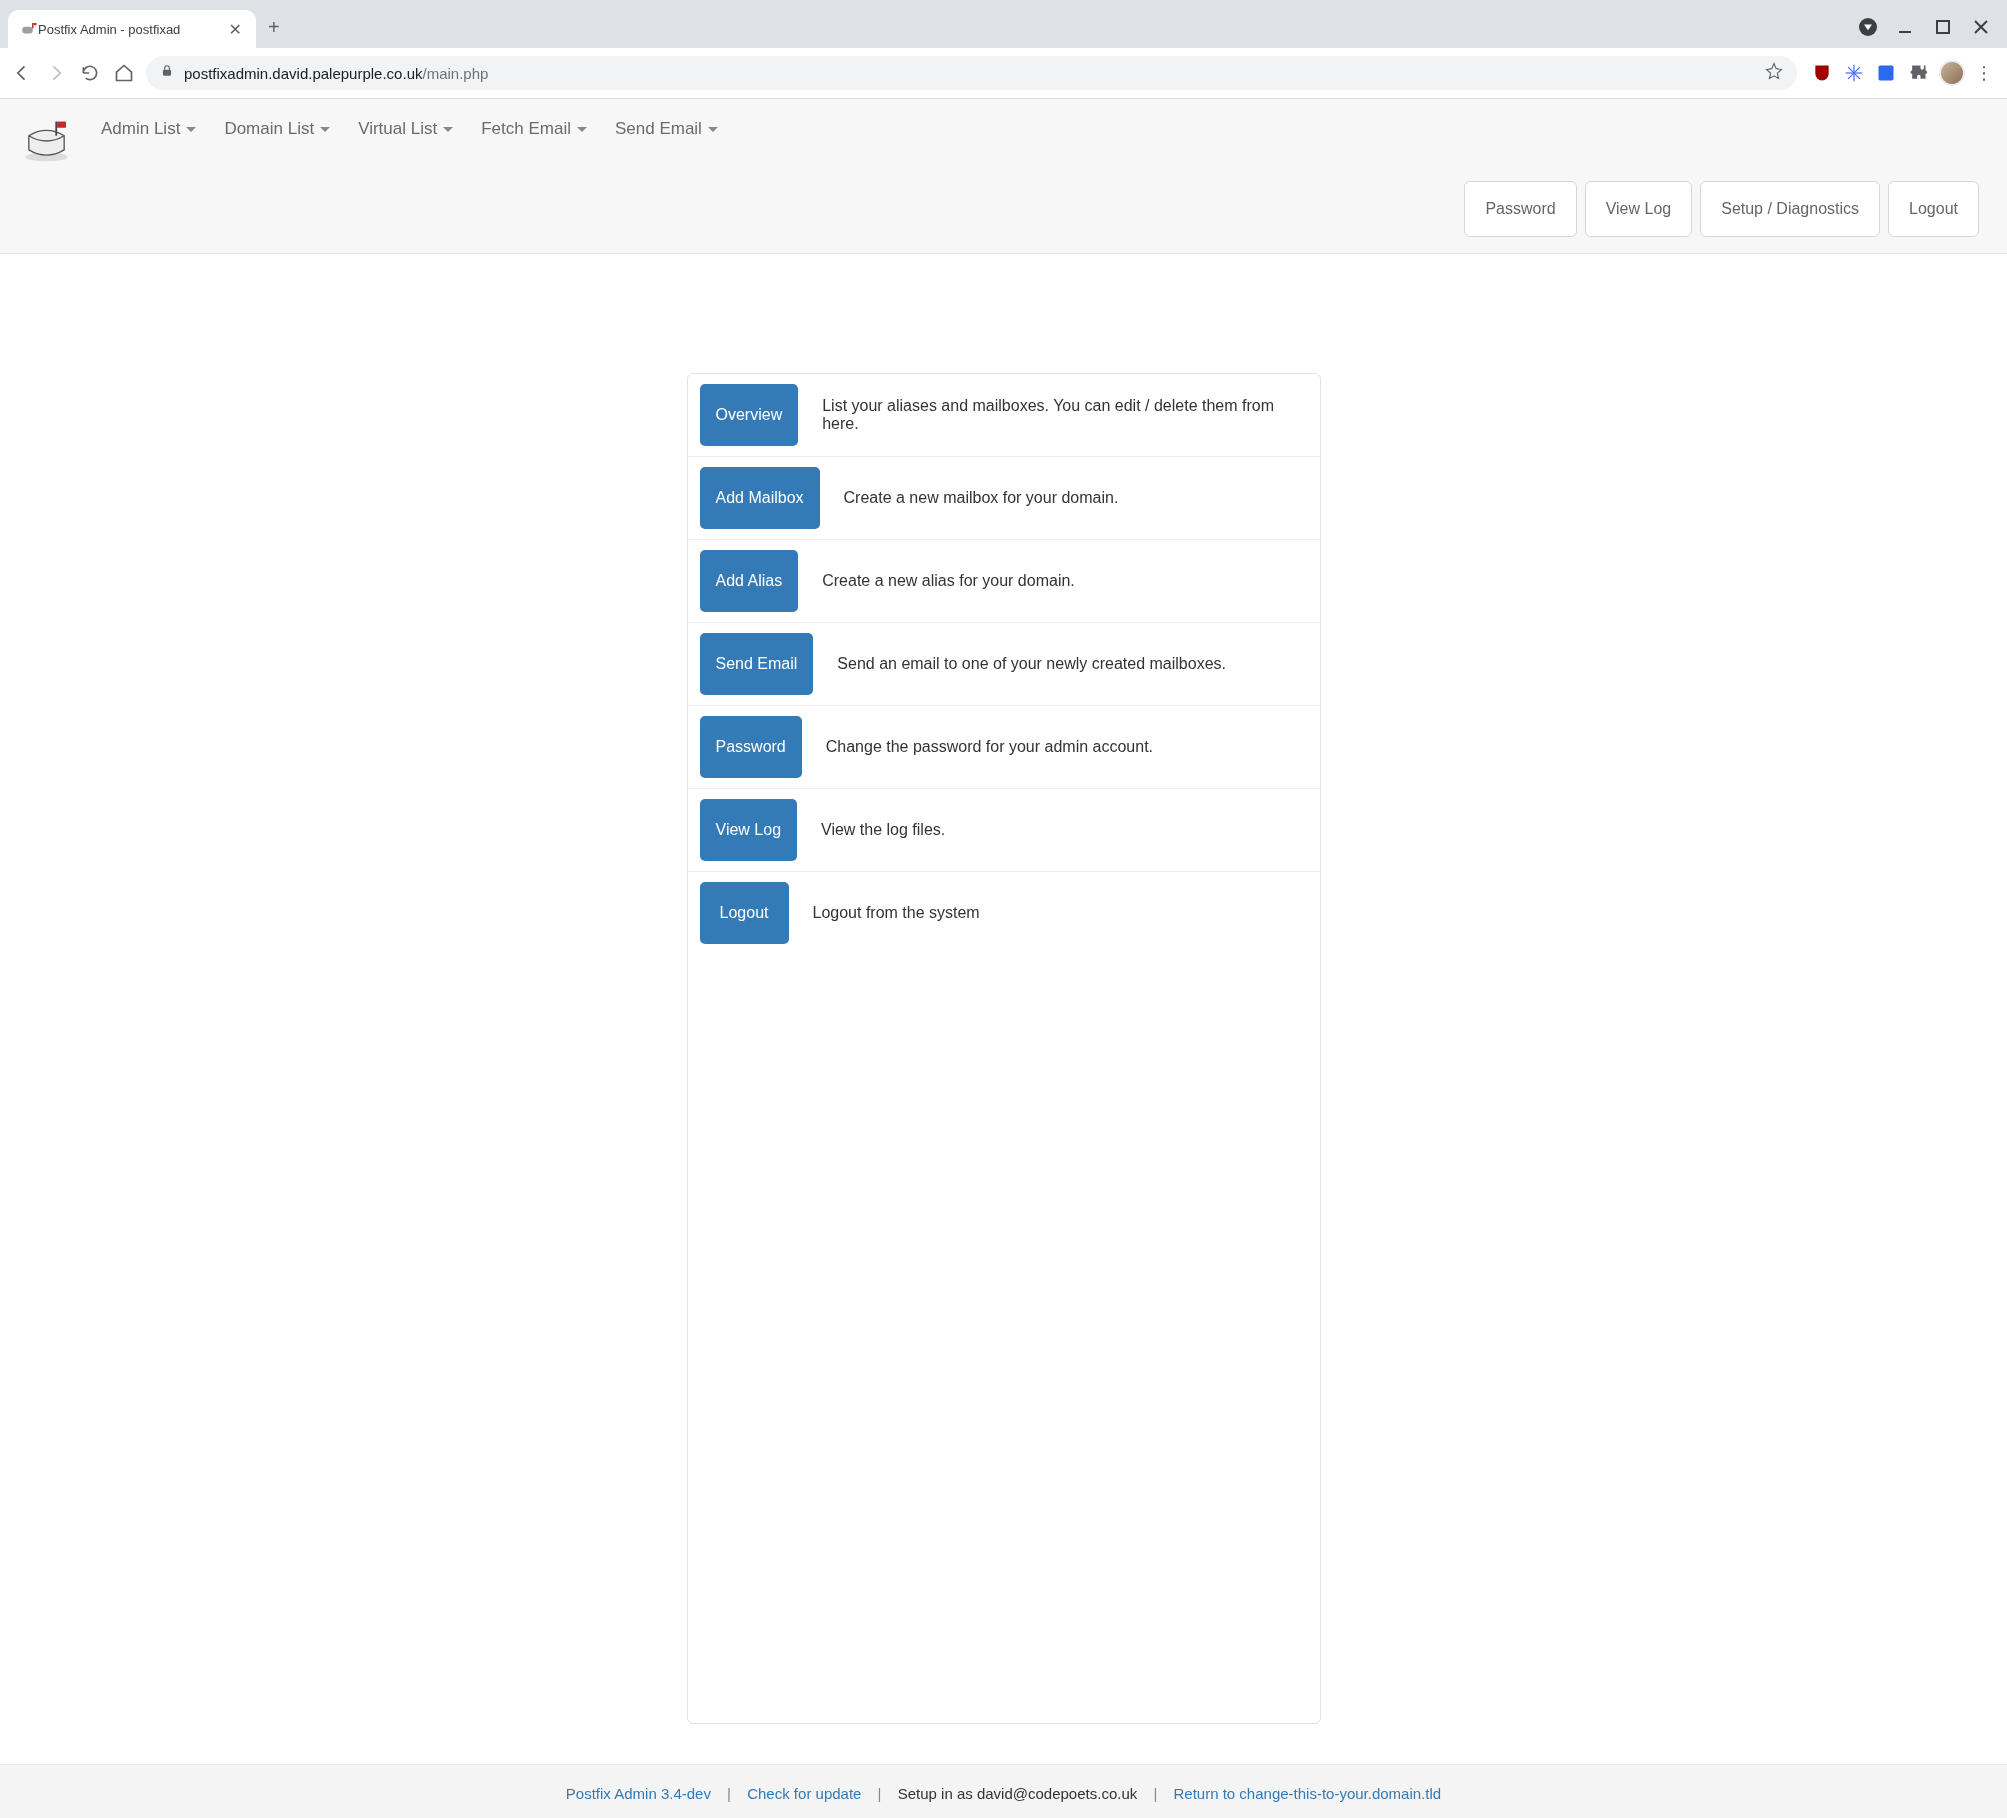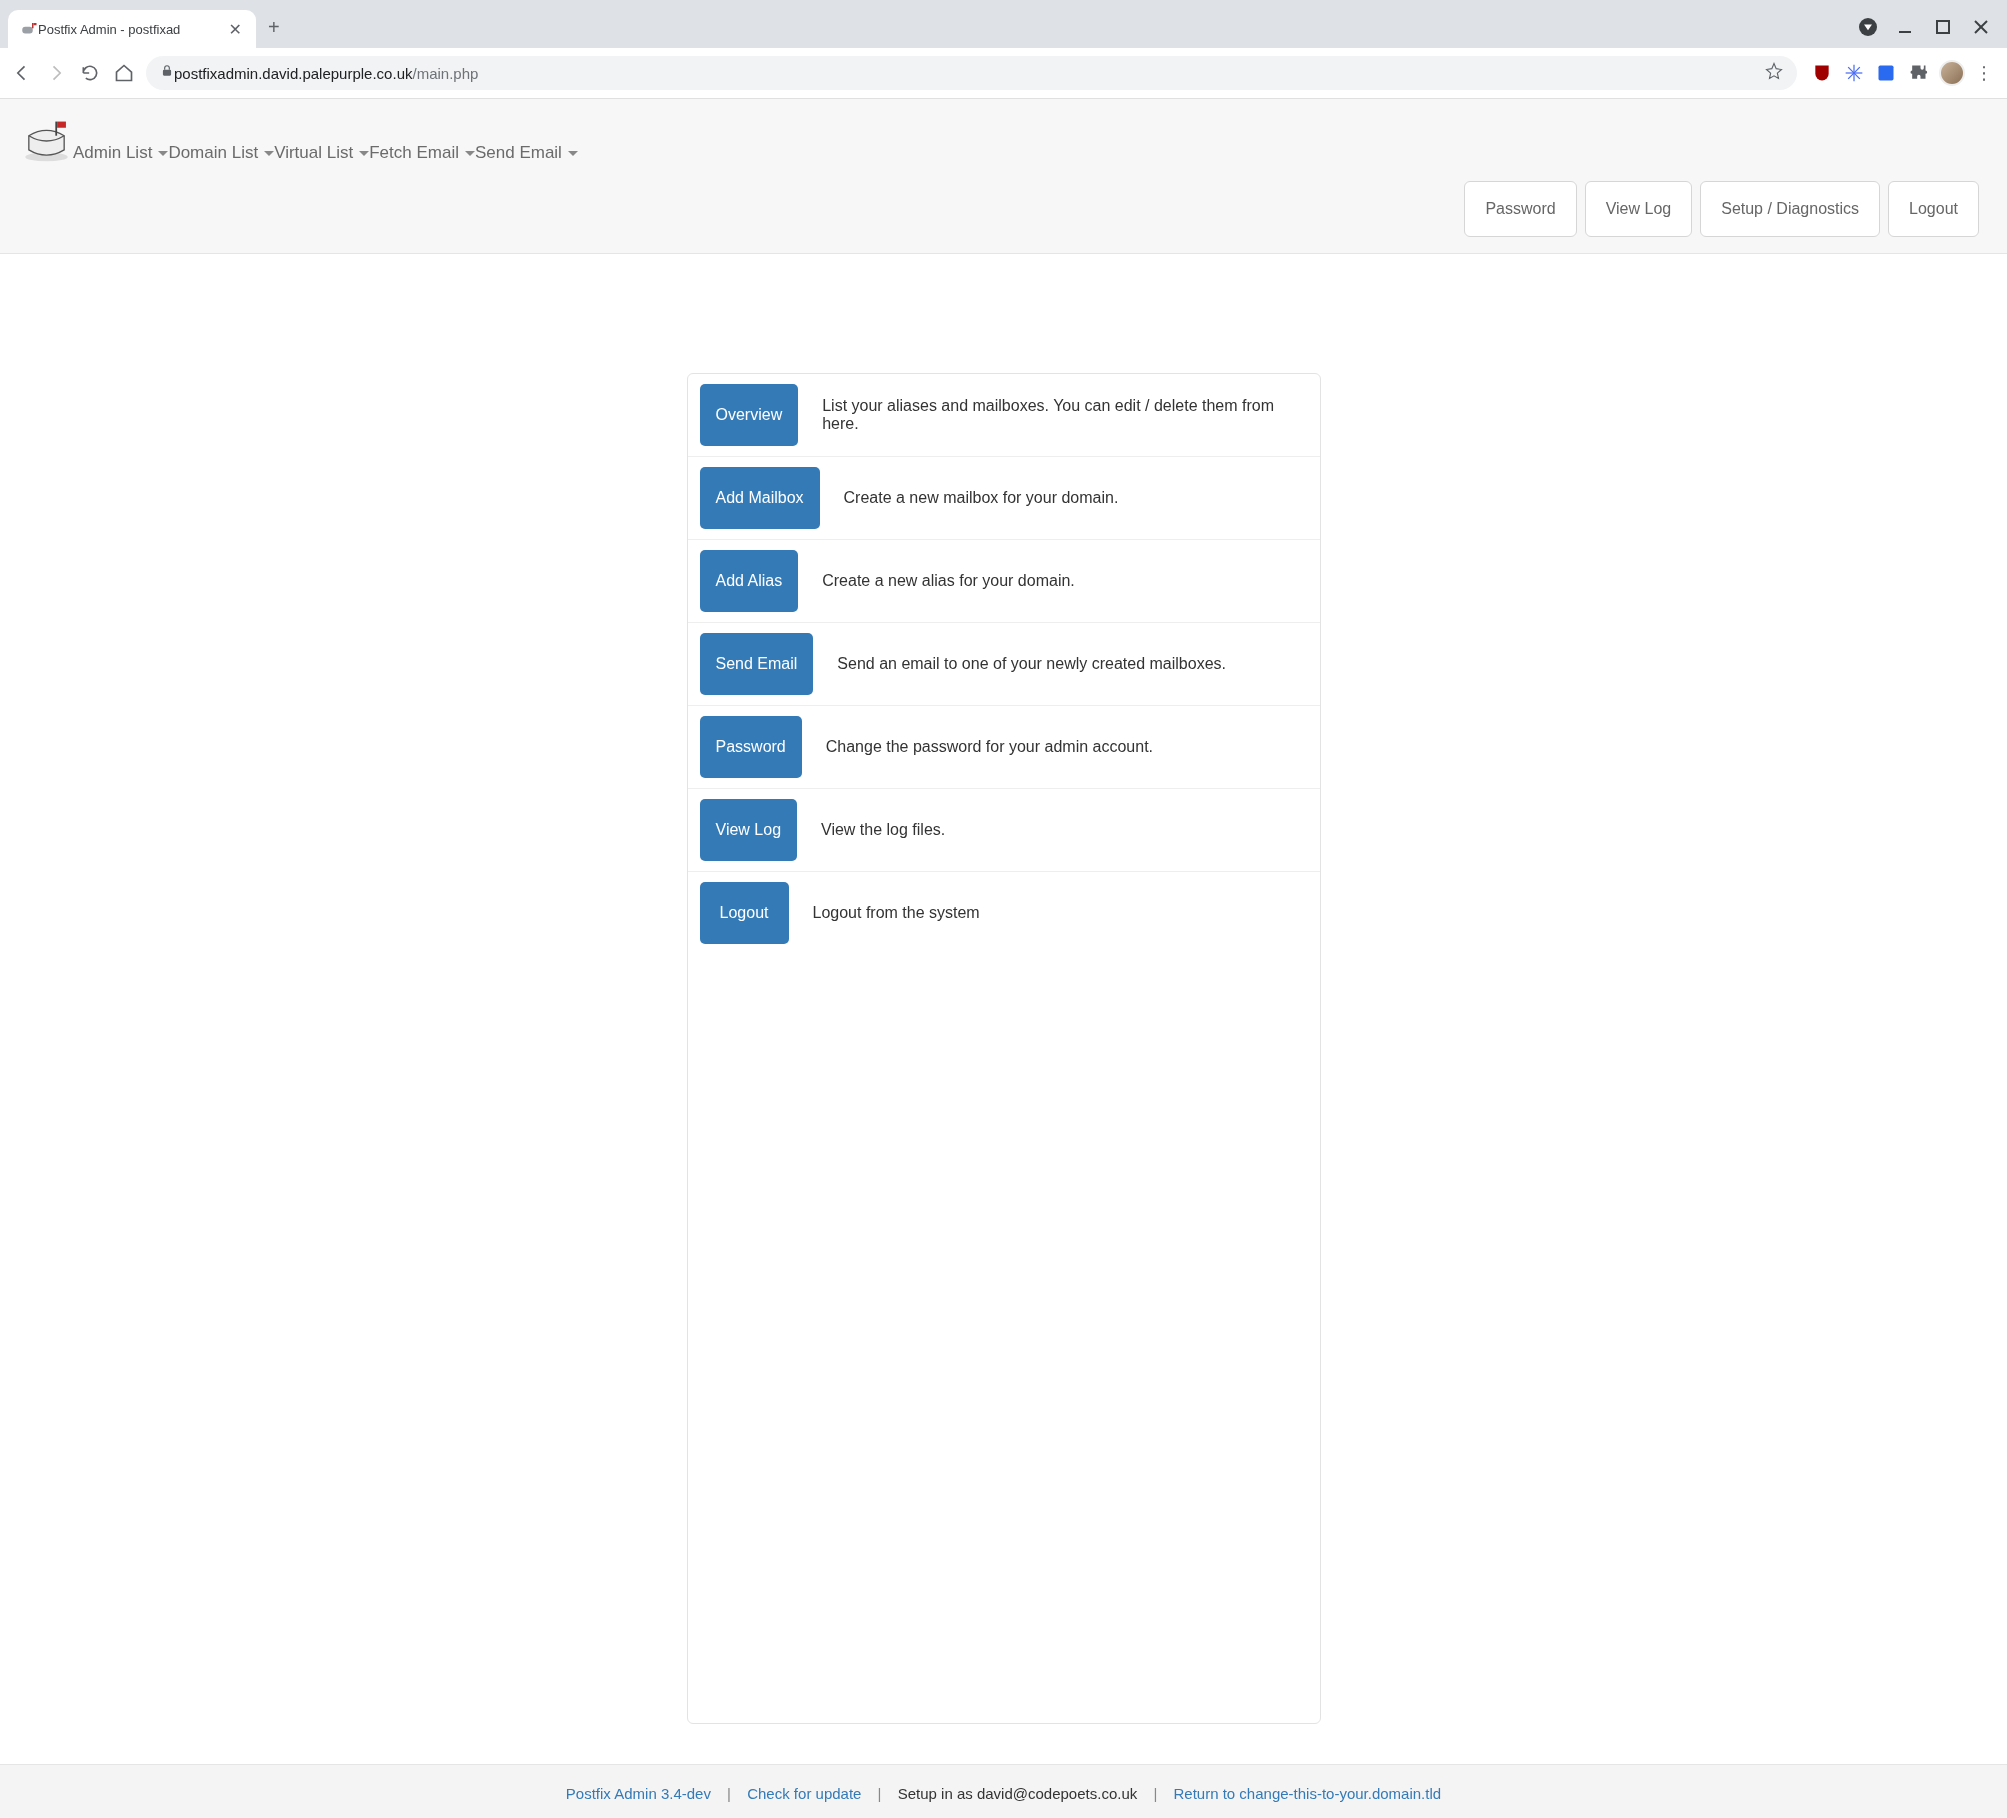--- a/index.html
+++ b/index.html
@@ -20,37 +20,37 @@
   .tab-close { font-size: 16px; color: #5f6368; cursor: pointer; padding: 0 2px; }
   .tab-new { margin-left: 12px; font-size: 20px; color: #5f6368; cursor: pointer; align-self: center; }
   .window-controls { margin-left: auto; display: flex; align-items: center; gap: 18px; padding-right: 8px; align-self: center; }
   .win-ico { width: 20px; height: 20px; display: flex; align-items: center; justify-content: center; color: #3c4043; }
   .win-badge { width: 18px; height: 18px; border-radius: 50%; background: #3c4043; display:flex; align-items:center; justify-content:center; }
   .win-badge svg { display:block; }
 
   .toolbar { background: #fff; display: flex; align-items: center; gap: 10px; padding: 8px 10px; border-bottom: 1px solid #e0e0e0; }
   .tb-icon { width: 24px; height: 24px; display: flex; align-items: center; justify-content: center; color: #5f6368; cursor: pointer; }
   .tb-icon.disabled { color: #bdbdbd; cursor: default; }
-  .addr-bar { flex: 1; background: #f1f3f4; border-radius: 20px; height: 34px; display: flex; align-items: center; padding: 0 14px; }
+  .addr-bar { flex: 1; background: #f1f3f4; border-radius: 20px; height: 34px; display: flex; align-items: center; padding: 0 14px; gap: 10px; }
   .lock { color: #5f6368; }
   .url { font-size: 15px; color: #202124; flex: 1; white-space: nowrap; overflow: hidden; }
   .url .path { color: #6f7377; }
   .star { color: #5f6368; }
   .ext-icons { display: flex; align-items: center; gap: 10px; padding: 0 4px; }
   .ext { width: 22px; height: 22px; display: flex; align-items: center; justify-content: center; }
   .avatar { width: 26px; height: 26px; border-radius: 50%; background: linear-gradient(135deg,#c9b39a,#8a6f55); border: 2px solid #eee; }
   .vdots { color: #5f6368; font-size: 18px; }
 
   
   .app { background: #f7f7f7; min-height: calc(100% - 95px); display: flex; flex-direction: column; }
   .navbar {
     background: #f7f7f7; border-bottom: 1px solid #e5e5e5;
     padding: 10px 20px 0 20px;
   }
-  .nav-row1 { display: flex; align-items: flex-end; padding: 10px 0 18px 0; }
+  .nav-row1 { display: flex; align-items: flex-start; gap: 28px; padding: 10px 0 18px 0; }
   .logo { width: 53px; height: 44px; flex-shrink: 0; }
   .nav-item { color: #6b6b6b; font-size: 17px; display: flex; align-items: center; gap: 6px; cursor: pointer; }
   .caret { width: 0; height: 0; border-left: 5px solid transparent; border-right: 5px solid transparent; border-top: 5px solid #888; }
 
   .nav-row2 { display: flex; justify-content: flex-end; padding: 0 8px 16px 8px; gap: 0; }
   .secondary-btn {
     background: #fff; border: 1px solid #d6d6d6; border-radius: 6px;
     color: #666; font-size: 16px; padding: 18px 20px; margin-left: 8px; cursor: pointer;
   }
 

